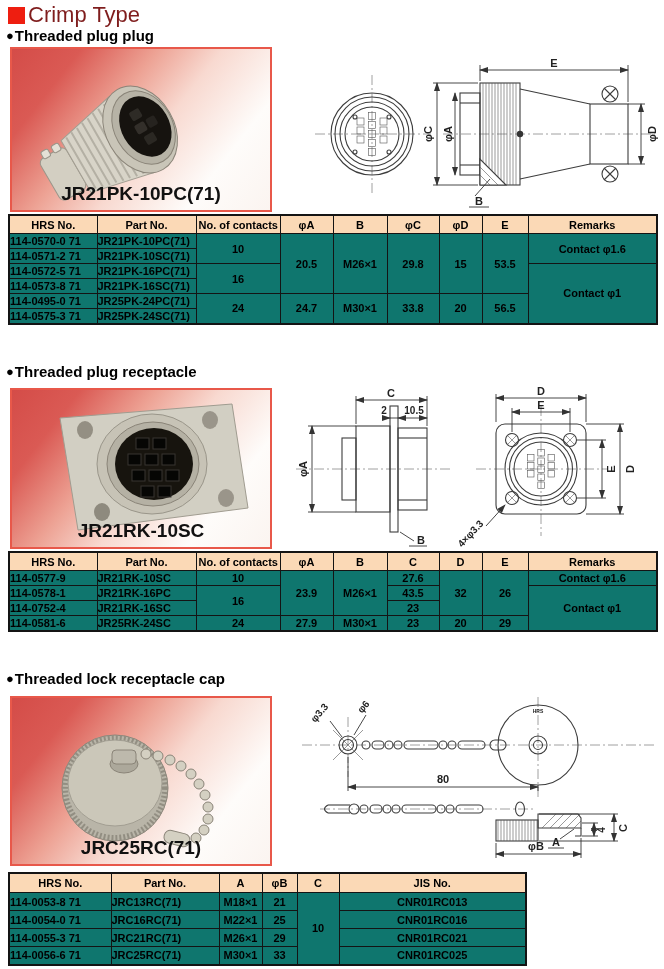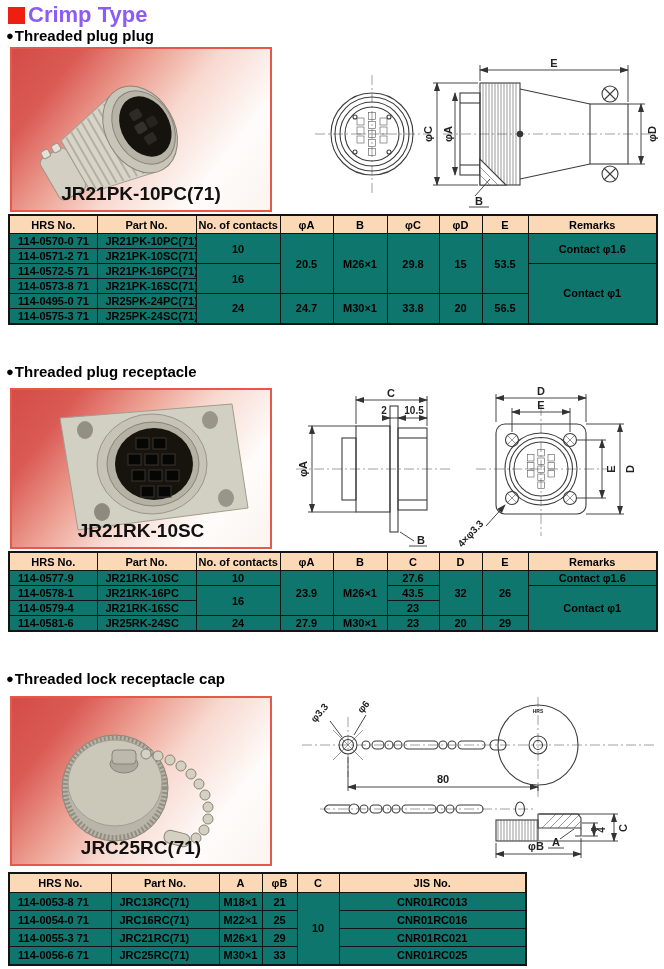--- a/index.html
+++ b/index.html
@@ -1,30 +1,30 @@
 <!DOCTYPE html>
 <html><head>
 <meta charset="utf-8">
 <style>
   html,body{margin:0;padding:0;}
   body{width:664px;height:969px;position:relative;background:#fff;
        font-family:"Liberation Sans",sans-serif;color:#000;overflow:hidden;}
   .title-row{position:absolute;left:8px;top:2px;display:flex;align-items:center;gap:3px;}
   .title-sq{width:17px;height:17px;background:#ee1e10;display:inline-block;}
-  .title-text{font-size:22px;font-weight:bold;color:#8b5cf6;}
+  .title-text{font-size:22px;font-weight:normal;color:#7f1d1d;}
   .sec-h{position:absolute;left:6px;font-size:15px;font-weight:bold;display:flex;align-items:center;gap:1px;color:#000;}
   .sec-h .bullet{font-size:13px;line-height:1;}
   .photo{position:absolute;left:10px;width:258px;border:2px solid #e8584a;overflow:hidden;
          background:linear-gradient(128deg,#d44c48 0%,#da5a54 18%,#eda294 38%,#f8d9d0 55%,#fefcfa 78%,#fbf4f0 100%);}
   .photo .cap{position:absolute;left:0;right:0;bottom:5px;text-align:center;font-size:19px;font-weight:bold;color:#111;}
   .photo svg{position:absolute;left:0;top:0;}
   table{border-collapse:collapse;table-layout:fixed;position:absolute;left:8px;background:#0f766e;border:2px solid #141414;}
   th,td{border:1px solid #141414;font-size:11px;font-weight:bold;text-align:center;padding:0 2px;white-space:nowrap;overflow:hidden;}
   th{background:#fbd9b6;height:17px;}
-  td.l{text-align:left;padding-left:8px;}
+  td.l{text-align:left;padding-left:0;}
   .t1 tr,.t2 tr{height:15px;}
   .t3 tr{height:18px;}
   .t3 th{height:18px;}
   svg.drw{position:absolute;}
   svg .cl{stroke:#888;stroke-width:.8;stroke-dasharray:10 3 2 3;fill:none;}
   svg .sh{stroke:#3d3d3d;stroke-width:1.1;fill:none;}
   svg .thin{stroke:#555;stroke-width:.6;fill:none;}
   svg .dim{stroke:#333;stroke-width:.9;fill:none;}
   svg text{font-family:"Liberation Sans",sans-serif;font-size:11px;font-weight:bold;fill:#222;}
   svg text.sm{font-size:10px;}
@@ -348,21 +348,21 @@
     <td>Contact φ1.6</td>
   </tr>
   <tr>
     <td class="l">114-0578-1</td>
     <td class="l">JR21RK-16PC</td>
     <td rowspan="2">16</td>
     <td>43.5</td>
     <td rowspan="3">Contact φ1</td>
   </tr>
   <tr>
-    <td class="l">114-0579-4</td>
+    <td class="l">114-0752-4</td>
     <td class="l">JR21RK-16SC</td>
     <td>23</td>
   </tr>
   <tr>
     <td class="l">114-0581-6</td>
     <td class="l">JR25RK-24SC</td>
     <td>24</td>
     <td>27.9</td>
     <td>M30×1</td>
     <td>23</td>

